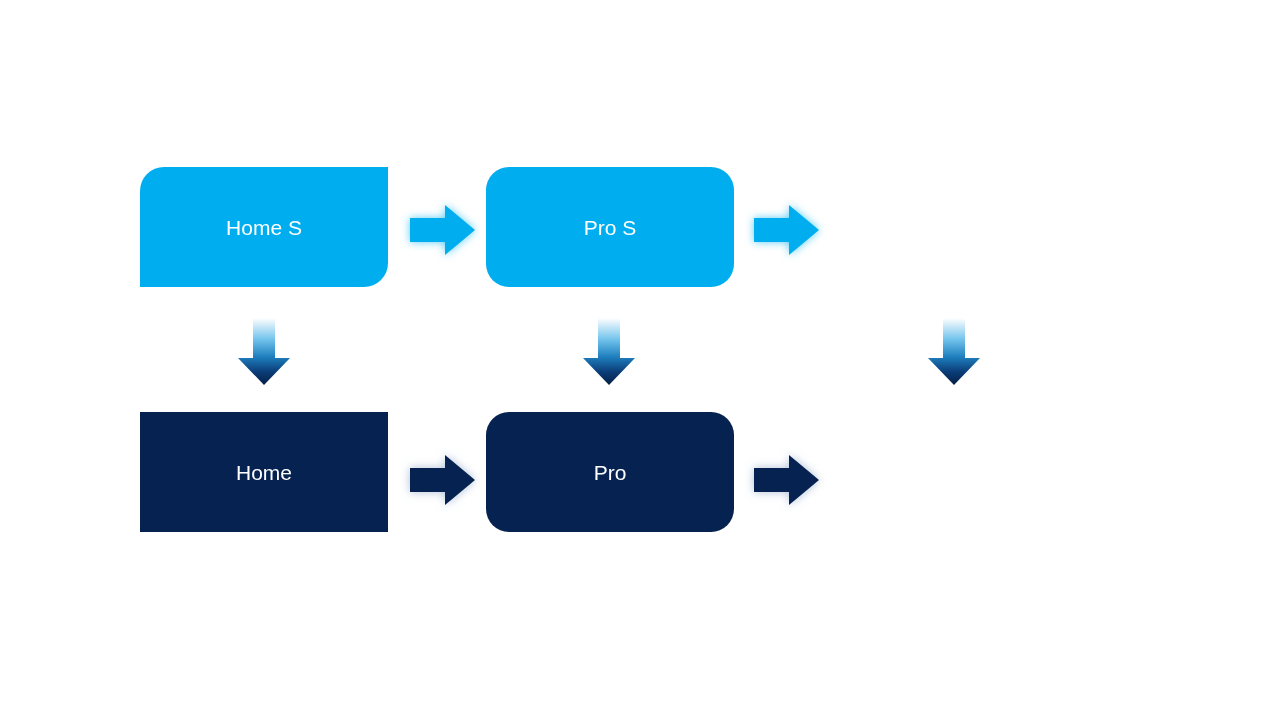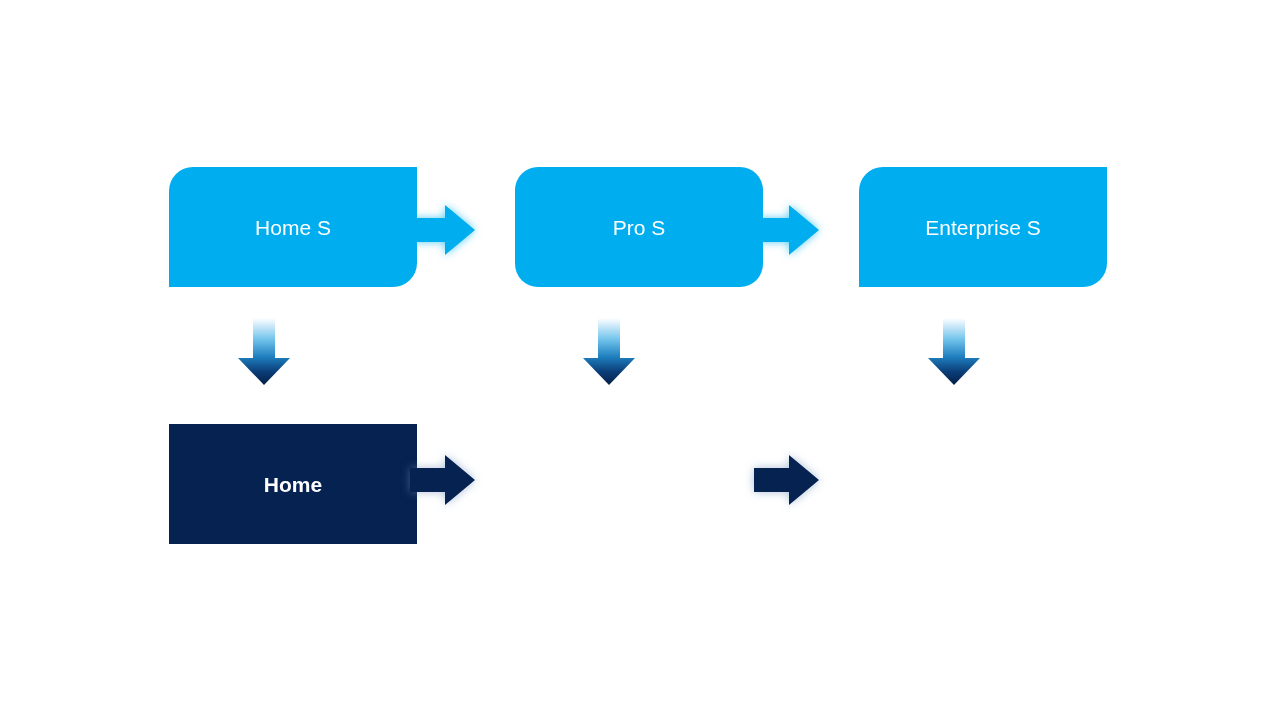--- a/index.html
+++ b/index.html
@@ -11,37 +11,36 @@
     font-family: "Liberation Sans", sans-serif;
     overflow: hidden;
   }
   .node {
     position: absolute;
     width: 248px;
     height: 120px;
     display: flex;
     align-items: center;
     justify-content: center;
-    margin-left: 29px;
   }
   .node-top {
     background: var(--light-blue, #00aeef);
     border-radius: 24px 0 24px 0;
   }
   .node-bottom {
     background: var(--dark-navy, #052250);
   }
   .node-label {
     color: var(--label-text, #ffffff);
     font-size: 21px;
     line-height: 1;
     white-space: nowrap;
   }
   .row-top   { top: 167px; }
-  .row-bottom{ top: 424px; font-weight: bold; }
+  .row-bottom{ top: 412px; }
   .col-1 { left: 140px; }
   .col-2 { left: 486px; border-radius: 23px; }
   .col-3 { left: 830px; }
 
   .arrow { position: absolute; display: block; }
   .h-arrow { width: 65px; height: 50px; }
   .h-arrow-top    { top: 205px; }
   .h-arrow-bottom { top: 455px; }
   .h-gap-1 { left: 410px; }
   .h-gap-2 { left: 754px; }
@@ -70,26 +69,26 @@
       </linearGradient>
     </defs>
   </svg>
 
   <div class="node node-top row-top col-1">
     <span class="node-label">Home S</span>
   </div>
   <div class="node node-top row-top col-2">
     <span class="node-label">Pro S</span>
   </div>
-  <div class="node node-top row-top col-3">
-    <span class="node-label">Enterprise S</span>
-  </div>
 
   <div class="node node-bottom row-bottom col-1">
     <span class="node-label">Home</span>
+  </div>
+  <div class="node node-bottom row-bottom col-2">
+    <span class="node-label">Pro</span>
   </div>
 
   <svg class="arrow h-arrow h-arrow-top h-gap-1 glow-cyan" viewBox="0 0 65 50">
     <polygon points="0,13 35,13 35,0 65,25 35,50 35,37 0,37" fill="#00AEEF"></polygon>
   </svg>
   <svg class="arrow h-arrow h-arrow-top h-gap-2 glow-cyan" viewBox="0 0 65 50">
     <polygon points="0,13 35,13 35,0 65,25 35,50 35,37 0,37" fill="#00AEEF"></polygon>
   </svg>
 
   <svg class="arrow h-arrow h-arrow-bottom h-gap-1 glow-navy" viewBox="0 0 65 50">

